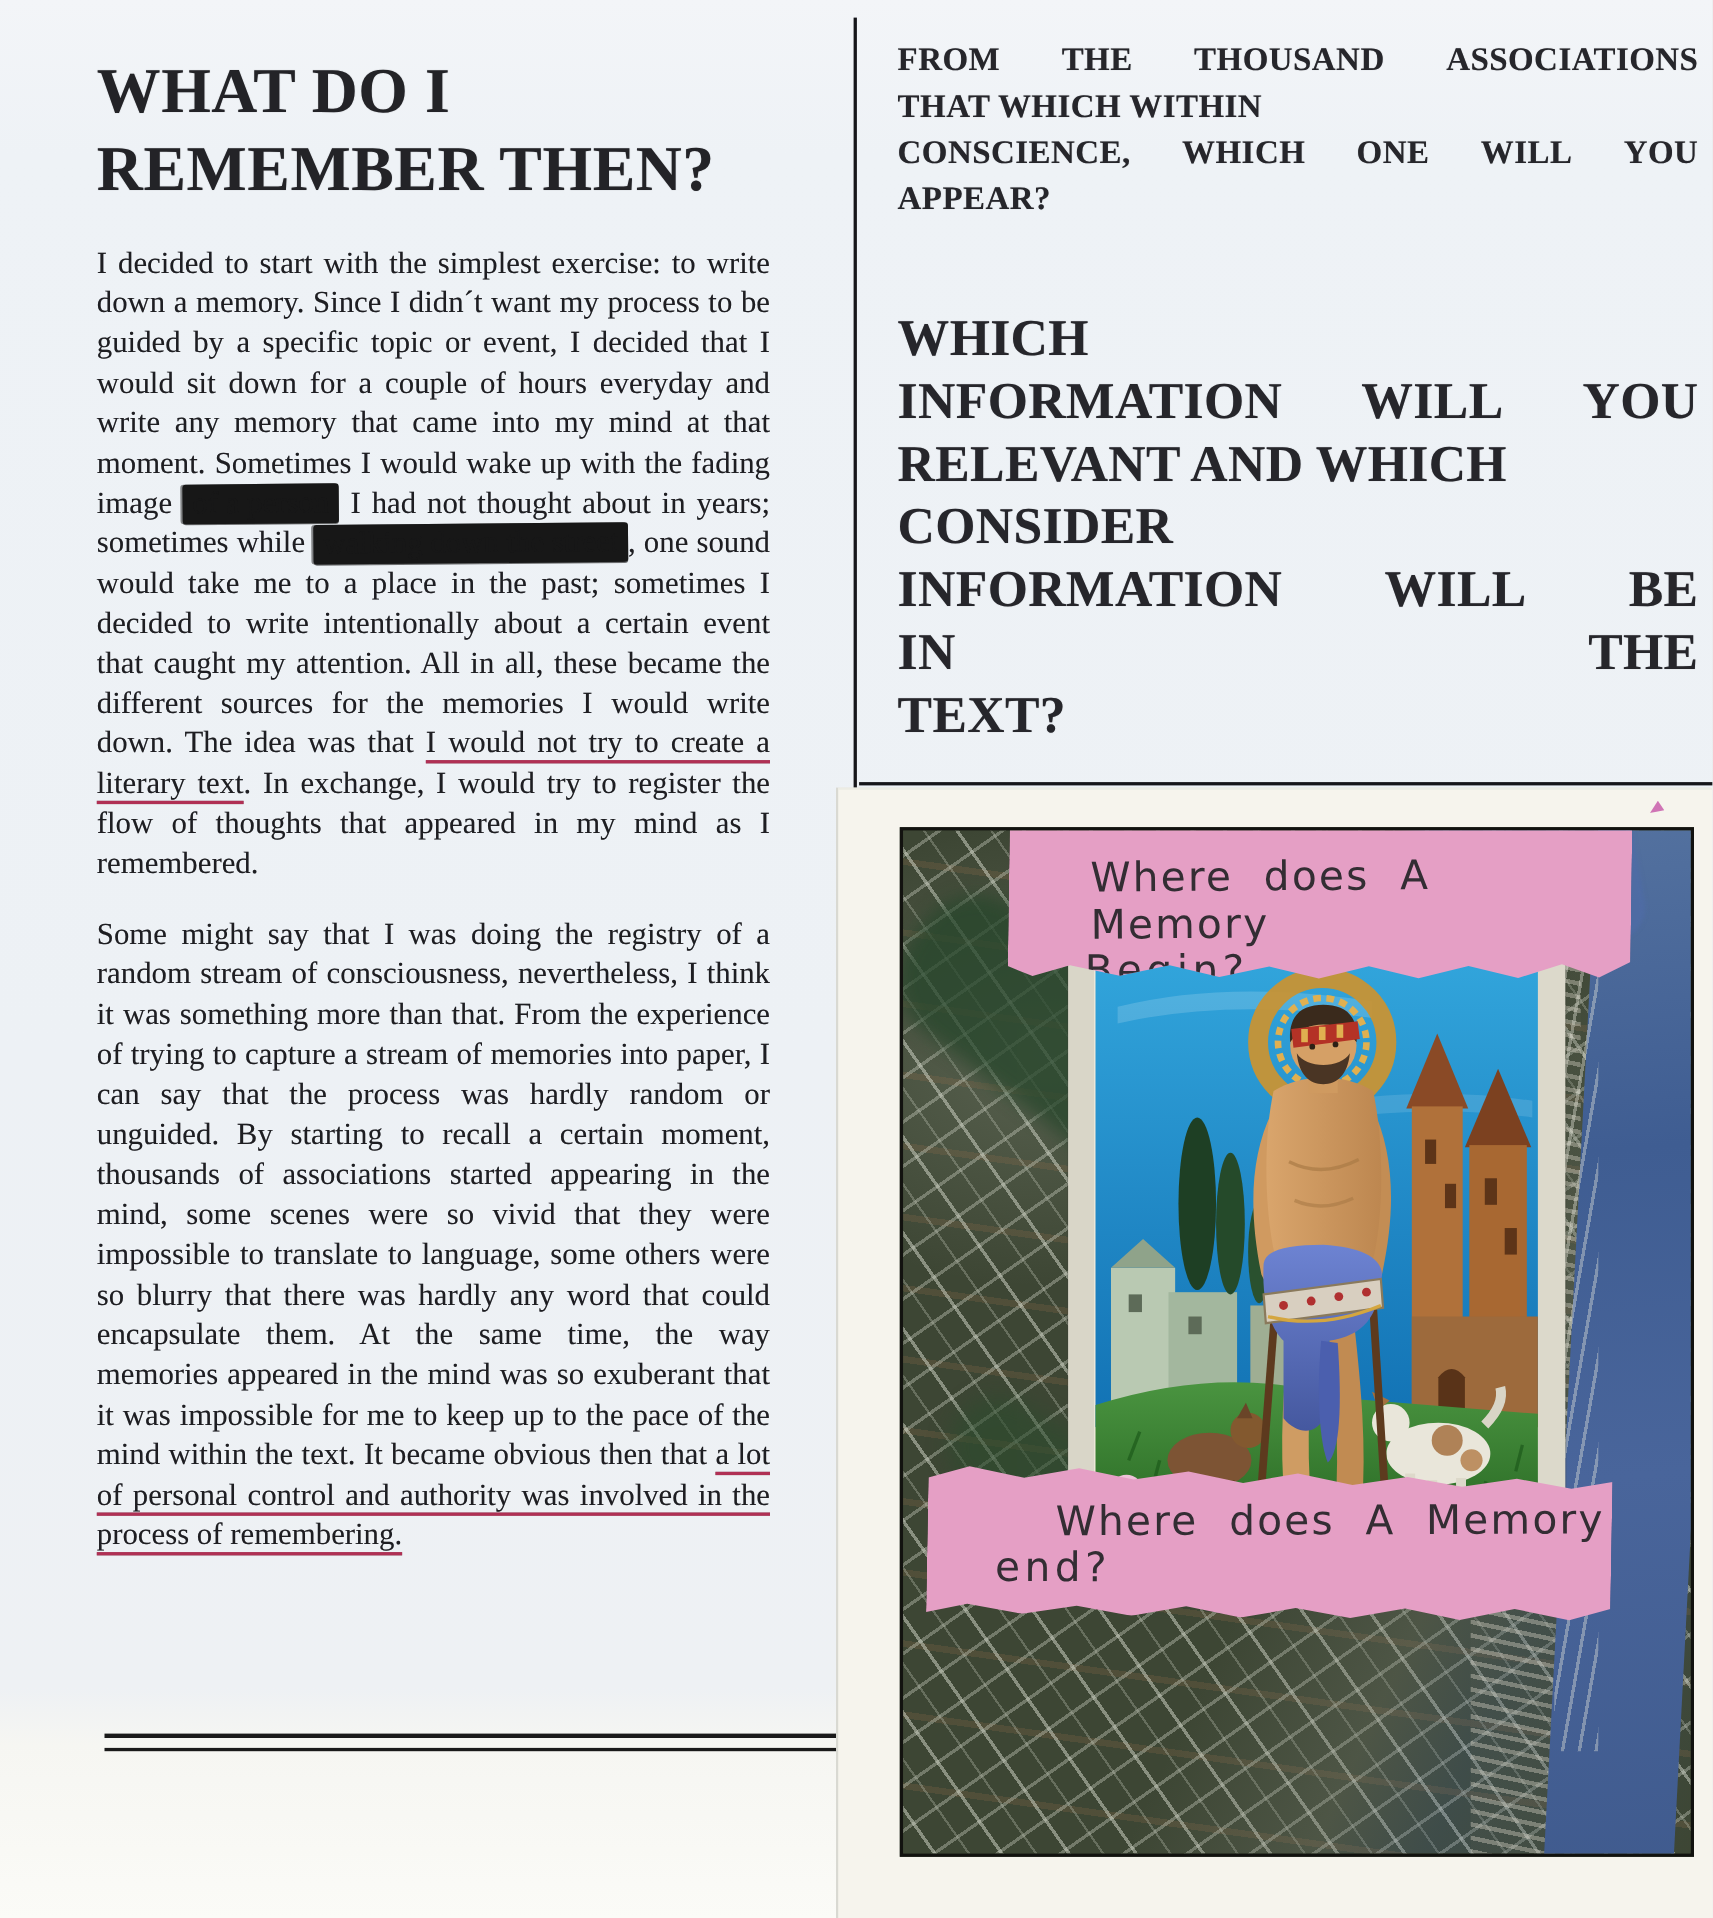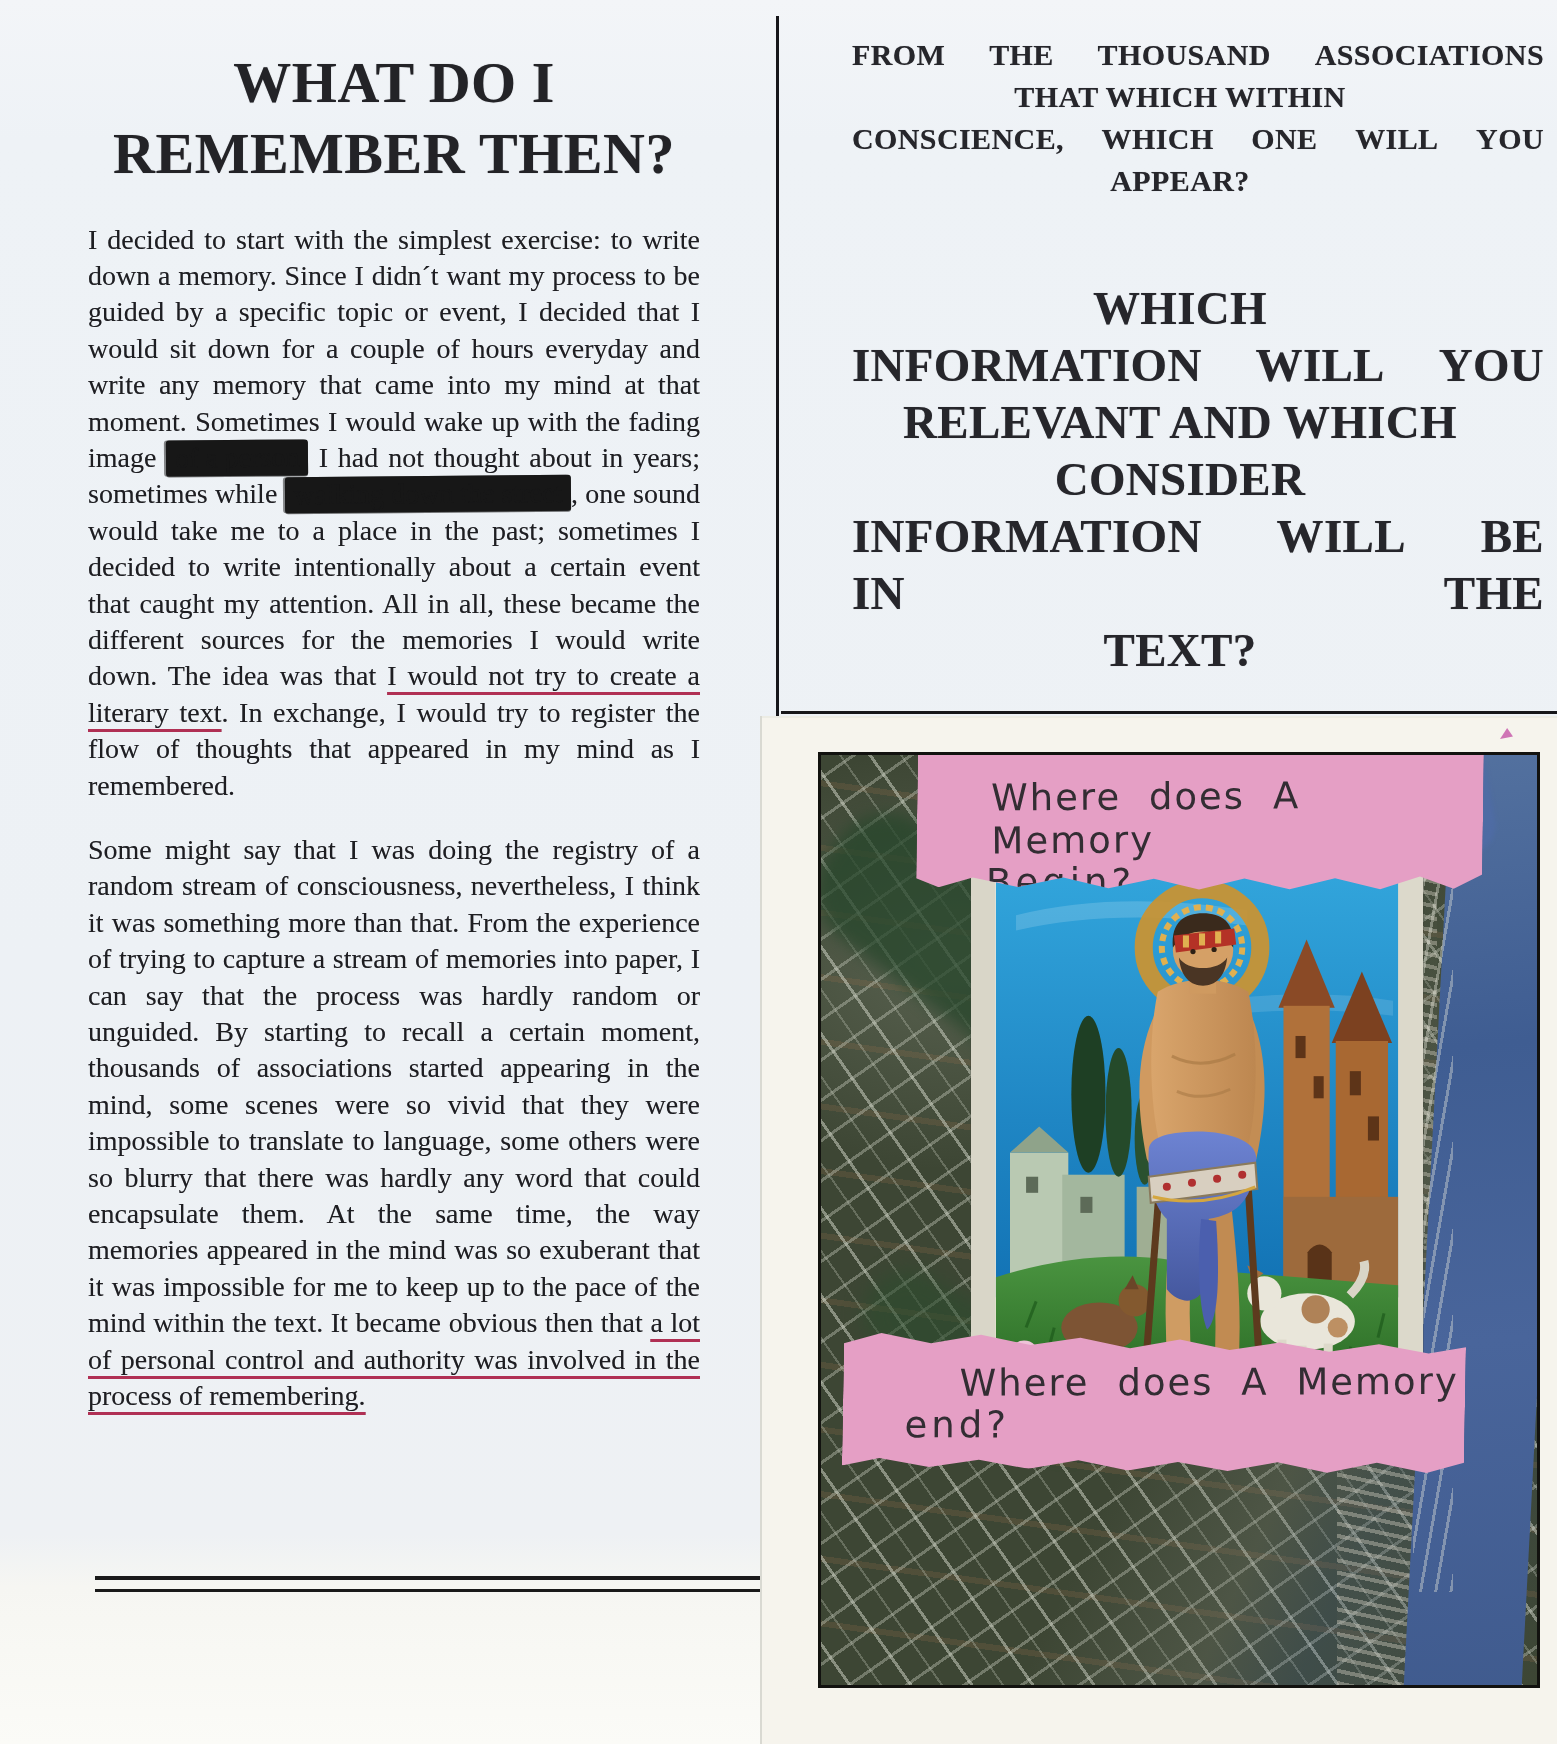--- a/index.html
+++ b/index.html
@@ -26,22 +26,22 @@
   .section-rule{left:781px;top:711px;width:776px;height:3px;background:#16161a;}
   .footer-rule-a{left:95px;top:1576px;width:668px;height:4px;background:#1a1a1a;}
   .footer-rule-b{left:95px;top:1589px;width:668px;height:3px;background:#1a1a1a;}
 
   
   .right-col{left:816px;top:34px;width:728px;color:#26262b;}
   .intro{font-weight:bold;font-size:30px;line-height:42px;letter-spacing:.4px;
          text-shadow:0 0 .7px rgba(35,35,40,.45);}
   .question{font-weight:bold;font-size:47px;line-height:57px;margin-top:78px;letter-spacing:.3px;
             text-shadow:0 0 .8px rgba(35,35,40,.4);}
-  .tline{white-space:nowrap;text-align:center;}
-  .tline.spread{display:flex;justify-content:space-between;margin-left:36px;}
+  .tline{white-space:nowrap;}
+  .tline.spread{display:flex;justify-content:space-between;}
 
   
   .print-paper{left:762px;top:716px;width:795px;height:1028px;background:#f6f4ed;
                box-shadow:-2px 0 0 #d9d9d2, inset 0 2px 0 #ecece4;}
   .photo{left:818px;top:752px;width:722px;height:936px;border:3px solid #12120f;
          box-sizing:border-box;overflow:hidden;background:#3d4634;}
   .aerial{position:absolute;inset:0;background-color:#3d4634;background-image:
       linear-gradient(115deg,rgba(70,80,60,0) 55%,rgba(120,125,115,.28) 70%,rgba(70,100,150,.22) 79%,rgba(70,100,150,0) 100%),
       repeating-linear-gradient(55deg,transparent 0 22px,rgba(213,217,203,.5) 22px 25px,transparent 25px 48px,rgba(188,193,178,.33) 48px 50px),
       repeating-linear-gradient(-35deg,transparent 0 30px,rgba(203,207,193,.38) 30px 33px),

